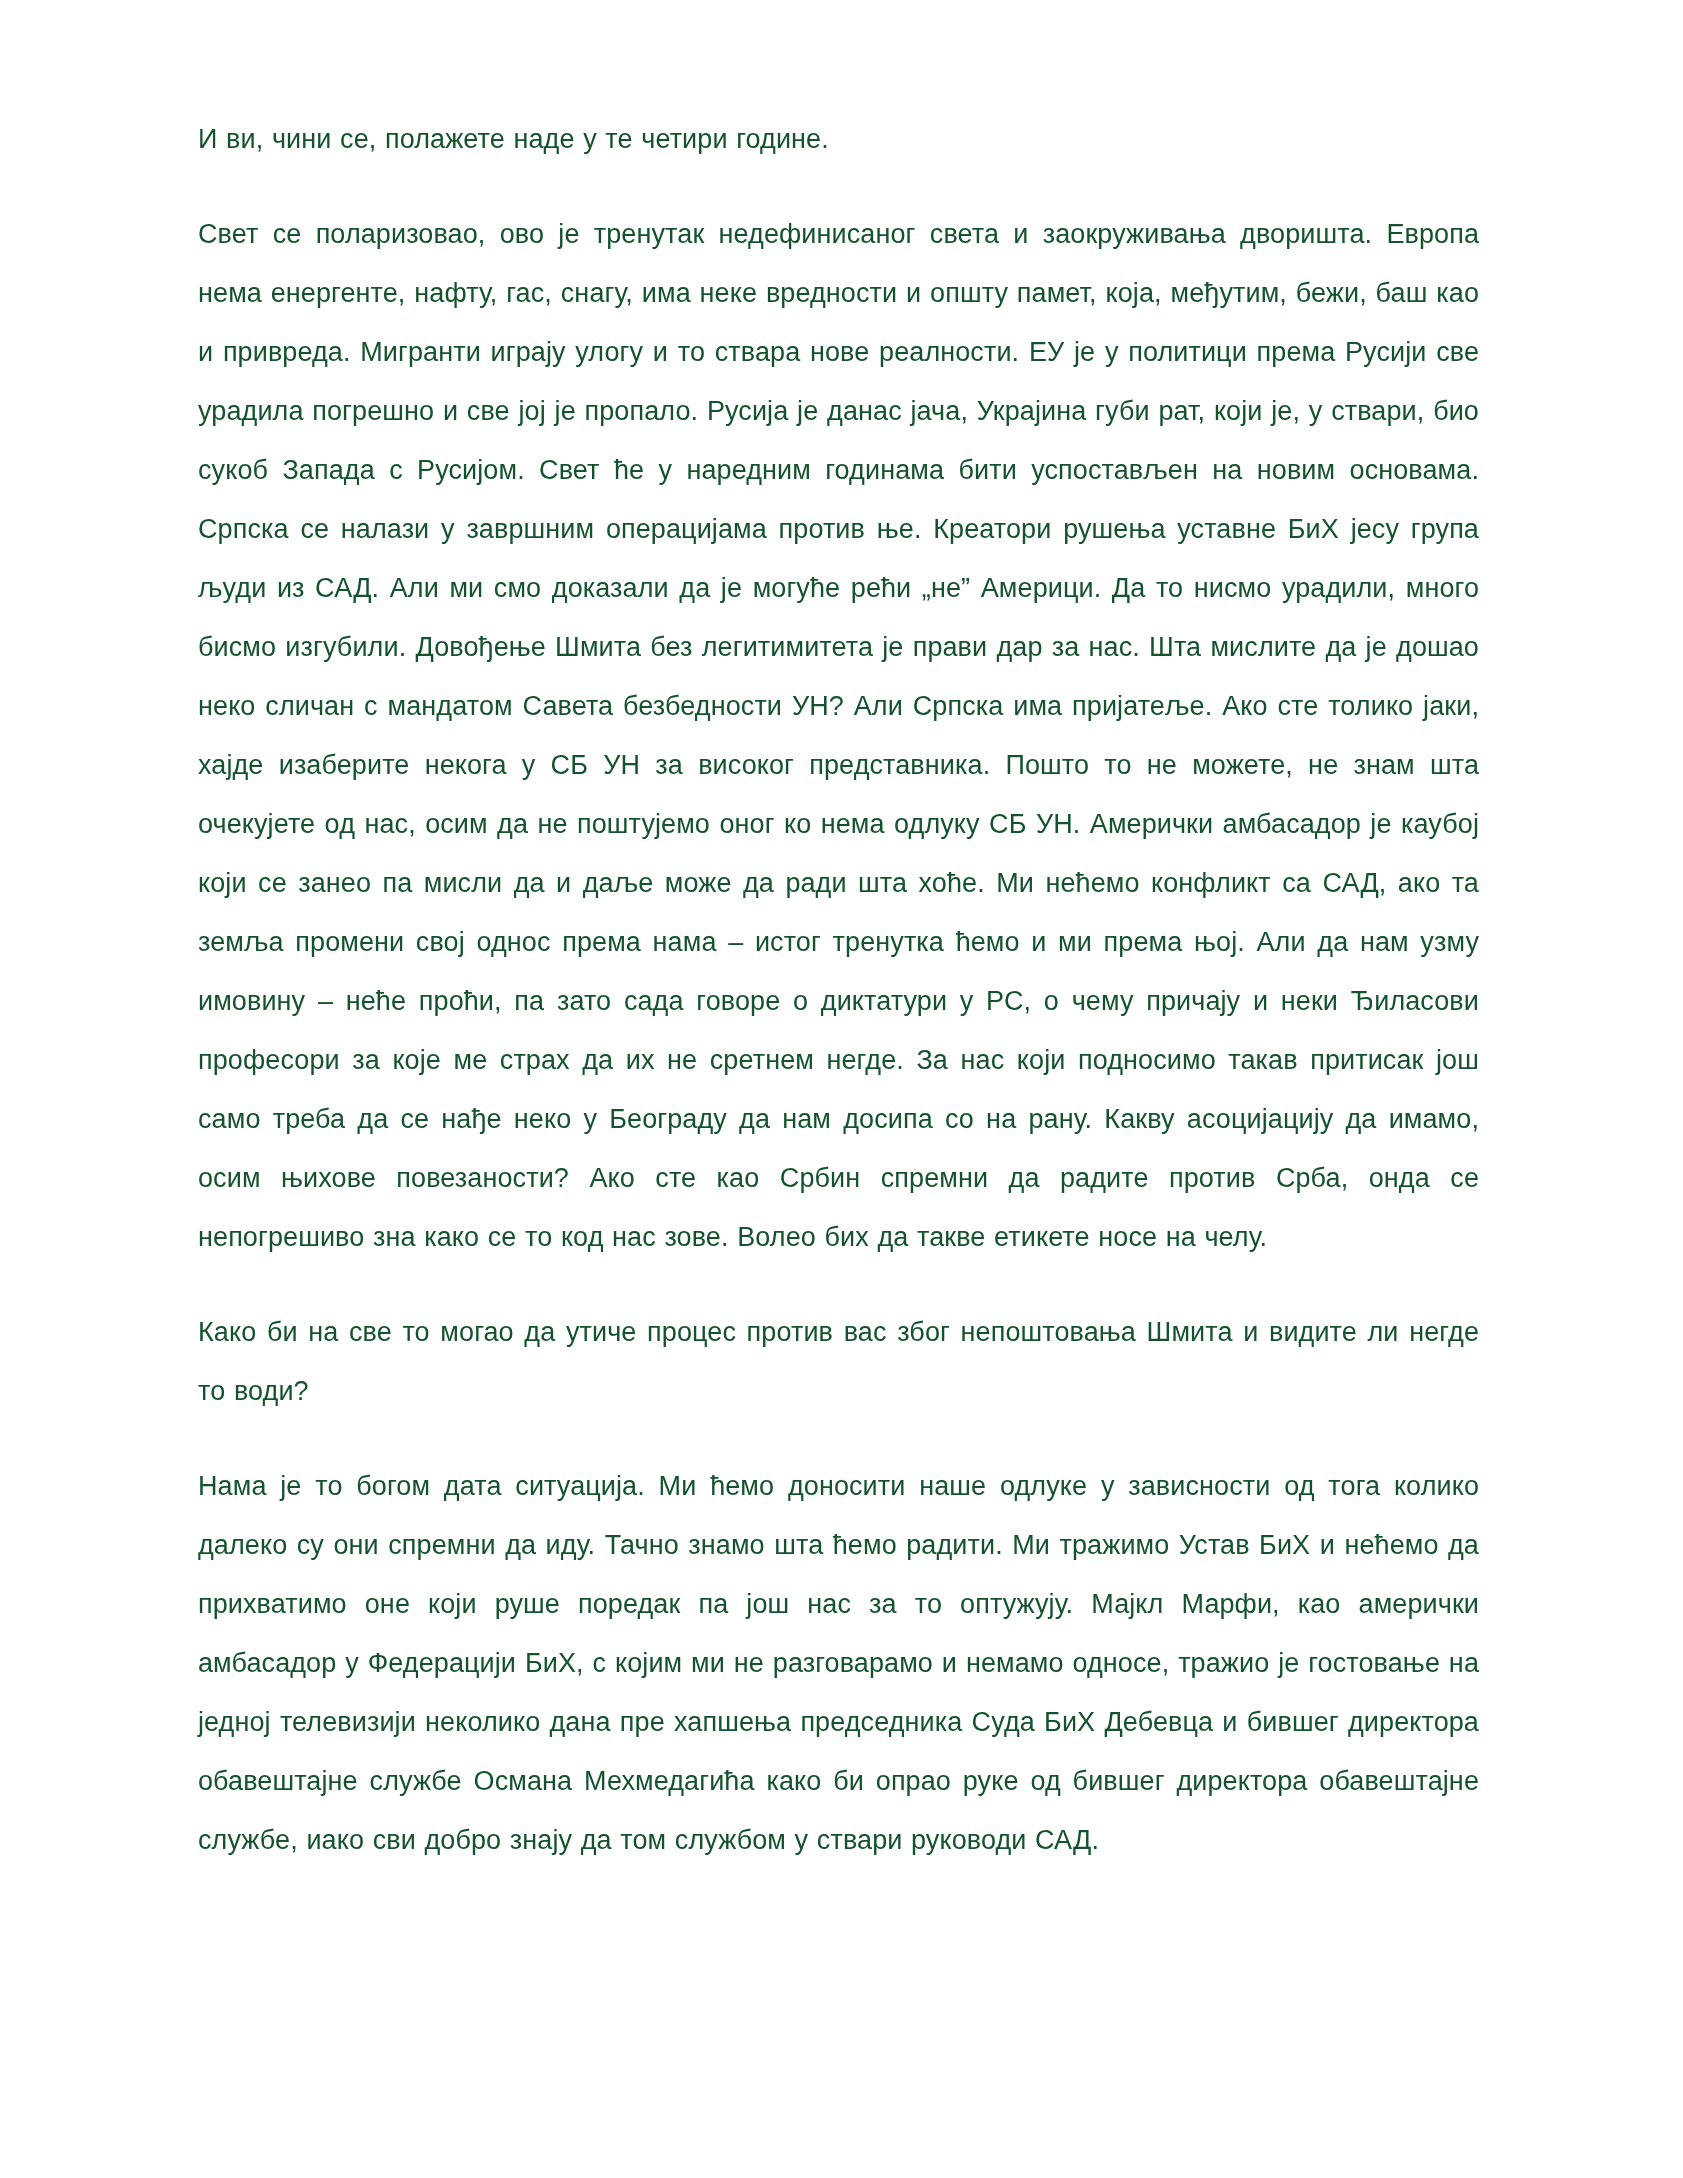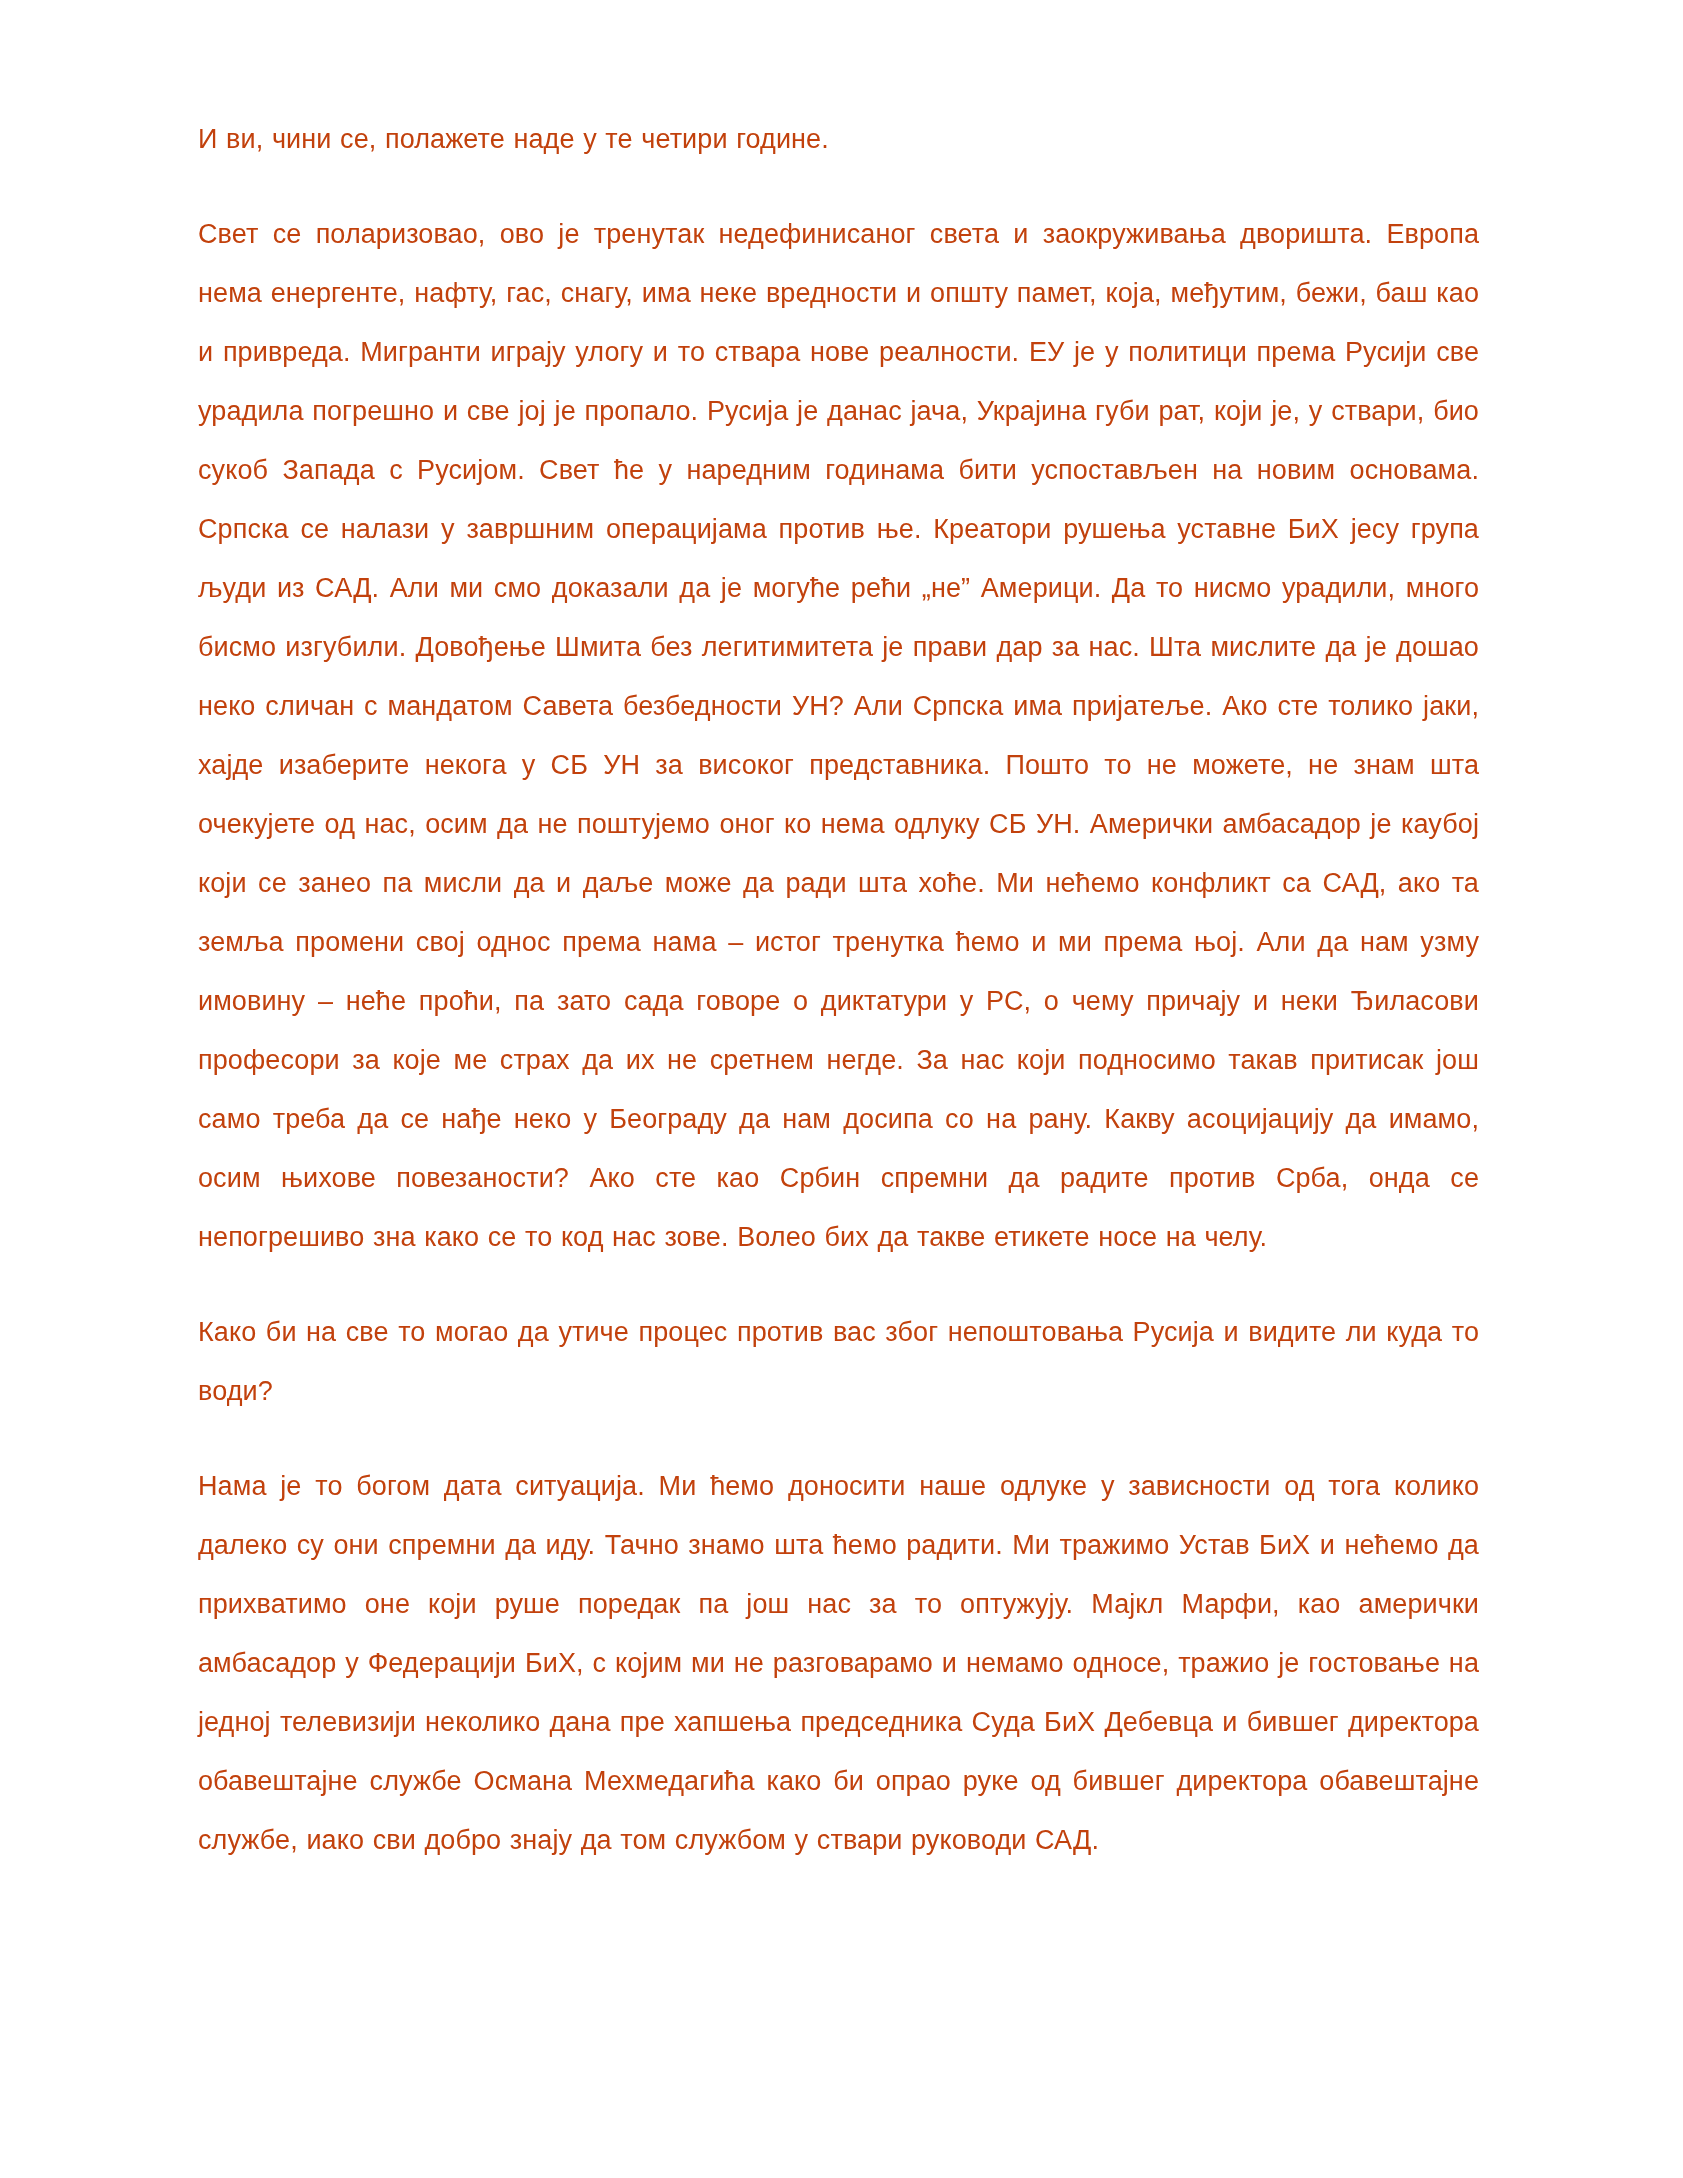--- a/index.html
+++ b/index.html
@@ -16,28 +16,28 @@
     overflow: hidden;
     font-family: "Liberation Sans", "DejaVu Sans", sans-serif;
   }
   .doc-page {
     width: 1287px;
   }
   .doc-page p {
     margin: 0 6px 36px 0;
     font-size: 27px;
     line-height: 59px;
-    color: #c2410c;
+    color: #14532d;
     text-align: justify;
     letter-spacing: 0.1px;
     word-spacing: 1px;
   }
 </style>
 </head>
 <body>
 
 <div class="doc-page">
   <p>И ви, чини се, полажете наде у те четири године.</p>
   <p>Свет се поларизовао, ово је тренутак недефинисаног света и заокруживања дворишта. Европа нема енергенте, нафту, гас, снагу, има неке вредности и општу памет, која, међутим, бежи, баш као и привреда. Мигранти играју улогу и то ствара нове реалности. ЕУ је у политици према Русији све урадила погрешно и све јој је пропало. Русија је данас јача, Украјина губи рат, који је, у ствари, био сукоб Запада с Русијом. Свет ће у наредним годинама бити успостављен на новим основама. Српска се налази у завршним операцијама против ње. Креатори рушења уставне БиХ јесу група људи из САД. Али ми смо доказали да је могуће рећи „не” Америци. Да то нисмо урадили, много бисмо изгубили. Довођење Шмита без легитимитета је прави дар за нас. Шта мислите да је дошао неко сличан с мандатом Савета безбедности УН? Али Српска има пријатеље. Ако сте толико јаки, хајде изаберите некога у СБ УН за високог представника. Пошто то не можете, не знам шта очекујете од нас, осим да не поштујемо оног ко нема одлуку СБ УН. Амерички амбасадор је каубој који се занео па мисли да и даље може да ради шта хоће. Ми нећемо конфликт са САД, ако та земља промени свој однос према нама – истог тренутка ћемо и ми према њој. Али да нам узму имовину – неће проћи, па зато сада говоре о диктатури у РС, о чему причају и неки Ђиласови професори за које ме страх да их не сретнем негде. За нас који подносимо такав притисак још само треба да се нађе неко у Београду да нам досипа со на рану. Какву асоцијацију да имамо, осим њихове повезаности? Ако сте као Србин спремни да радите против Срба, онда се непогрешиво зна како се то код нас зове. Волео бих да такве етикете носе на челу.</p>
-  <p>Како би на све то могао да утиче процес против вас због непоштовања Русија и видите ли куда то води?</p>
+  <p>Како би на све то могао да утиче процес против вас због непоштовања Шмита и видите ли негде то води?</p>
   <p>Нама је то богом дата ситуација. Ми ћемо доносити наше одлуке у зависности од тога колико далеко су они спремни да иду. Тачно знамо шта ћемо радити. Ми тражимо Устав БиХ и нећемо да прихватимо оне који руше поредак па још нас за то оптужују. Мајкл Марфи, као амерички амбасадор у Федерацији БиХ, с којим ми не разговарамо и немамо односе, тражио је гостовање на једној телевизији неколико дана пре хапшења председника Суда БиХ Дебевца и бившег директора обавештајне службе Османа Мехмедагића како би опрао руке од бившег директора обавештајне службе, иако сви добро знају да том службом у ствари руководи САД.</p>
 </div>
 
 
 </body></html>

